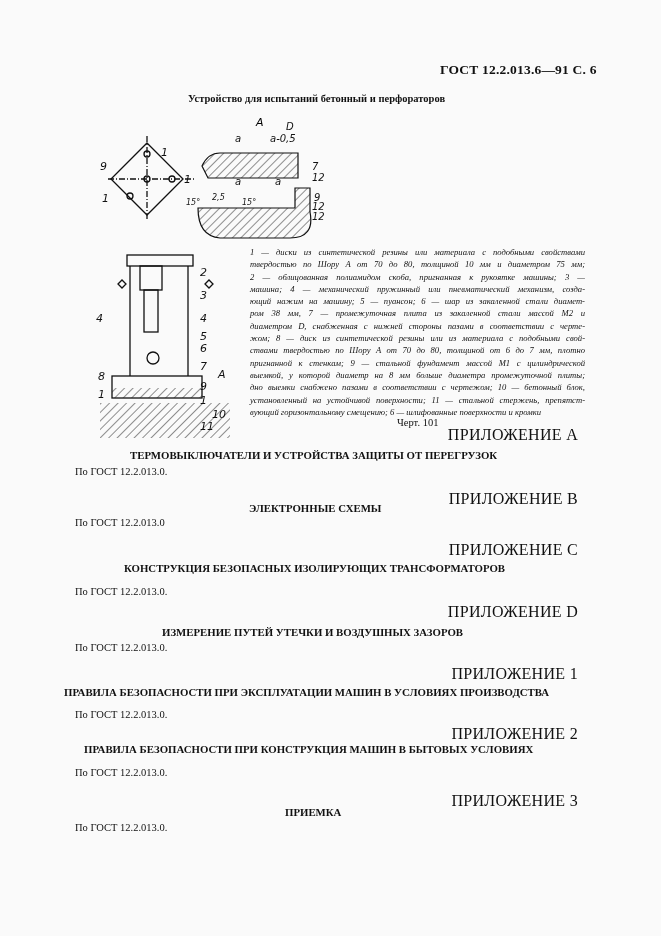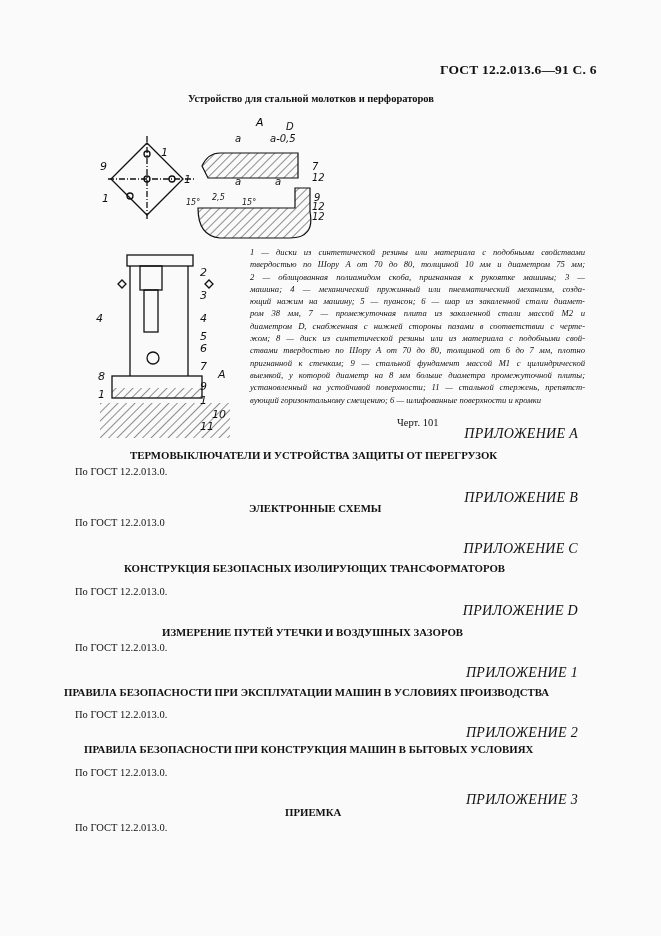--- a/index.html
+++ b/index.html
@@ -9,29 +9,29 @@
   }
   .abs { position:absolute; }
   .header { left:440px; top:62px; font-size:13.5px; font-weight:bold; letter-spacing:0.2px; }
   .fig-title { left:188px; top:93px; font-size:10.5px; font-weight:bold; }
   .legend {
     left:250px; top:246px; width:335px; font-size:8.6px; line-height:12.3px;
     text-align:justify; text-align-last:justify;
   }
   .legend p { margin:0;font-style:italic; }
   .chert { left:397px; top:417px; font-size:10.5px; }
-  .app-label { right:83px; font-size:14px; font-style:italic; letter-spacing:0.3px;text-align:center; }
+  .app-label { right:83px; font-size:16px; letter-spacing:0.3px;text-align:center; }
   .app-title { font-size:10.8px; font-weight:bold; white-space:nowrap; }
   .app-ref { left:75px; font-size:10.5px; }
 </style>
 </head>
 <body>
 
 <div class="abs header">ГОСТ 12.2.013.6—91 С. 6</div>
-<div class="abs fig-title">Устройство для стальной молотков и перфораторов</div>
+<div class="abs fig-title">Устройство для испытаний бетонный и перфораторов</div>
 
 <svg class="abs" style="left:90px;top:108px" width="250" height="330" viewBox="0 0 250 330">
   <defs>
     <pattern id="h" width="6" height="6" patternUnits="userSpaceOnUse" patternTransform="rotate(45)">
       <line x1="0" y1="0" x2="0" y2="6" stroke="#222" stroke-width="1"></line>
     </pattern>
   </defs>
 
   <g fill="none" stroke="#111" stroke-width="1.3">
     <polygon points="57,35 93,71 57,107 21,71"></polygon>
@@ -103,20 +103,21 @@
   <p>твердостью по Шору А от 70 до 80, толщиной 10 мм и диаметром 75 мм;</p>
   <p>2 — облицованная полиамидом скоба, пригнанная к рукоятке машины; 3 —</p>
   <p>машина; 4 — механический пружинный или пневматический механизм, созда-</p>
   <p>ющий нажим на машину; 5 — пуансон; 6 — шар из закаленной стали диамет-</p>
   <p>ром 38 мм, 7 — промежуточная плита из закаленной стали массой M2 и</p>
   <p>диаметром D, снабженная с нижней стороны пазами в соответствии с черте-</p>
   <p>жом; 8 — диск из синтетической резины или из материала с подобными свой-</p>
   <p>ствами твердостью по Шору А от 70 до 80, толщиной от 6 до 7 мм, плотно</p>
   <p>пригнанной к стенкам; 9 — стальной фундамент массой M1 с цилиндрической</p>
   <p>выемкой, у которой диаметр на 8 мм больше диаметра промежуточной плиты;</p>
+  <p>дно выемки снабжено пазами в соответствии с чертежом; 10 — бетонный блок,</p>
   <p>установленный на устойчивой поверхности; 11 — стальной стержень, препятст-</p>
   <p style="text-align-last:left">вующий горизонтальному смещению; 6 — шлифованные поверхности и кромки</p>
 </div>
 
 <div class="abs chert">Черт. 101</div>
 
 <div class="abs app-label" style="top:426px">ПРИЛОЖЕНИЕ А</div>
 <div class="abs app-title" style="left:130px;top:449px">ТЕРМОВЫКЛЮЧАТЕЛИ И УСТРОЙСТВА ЗАЩИТЫ ОТ ПЕРЕГРУЗОК</div>
 <div class="abs app-ref" style="top:466px">По ГОСТ 12.2.013.0.</div>
 

